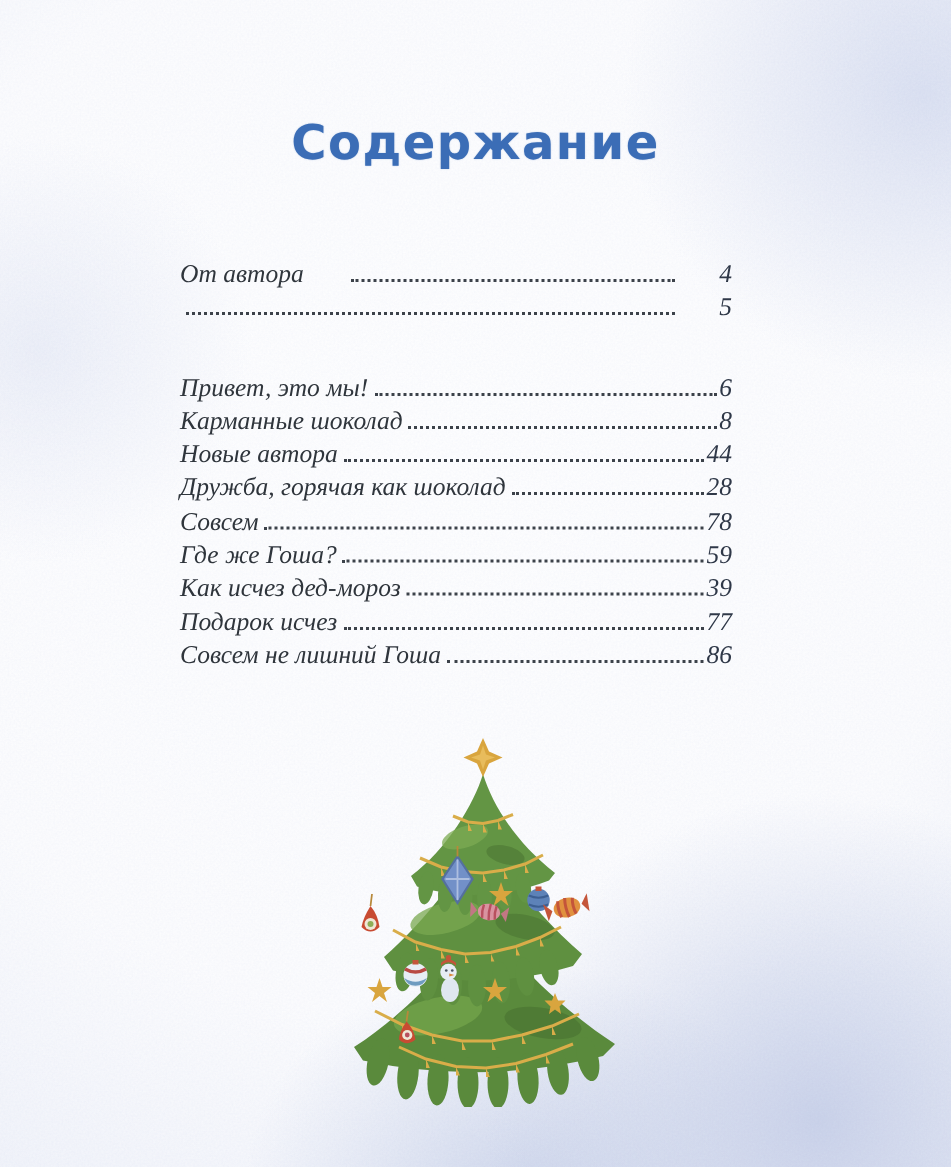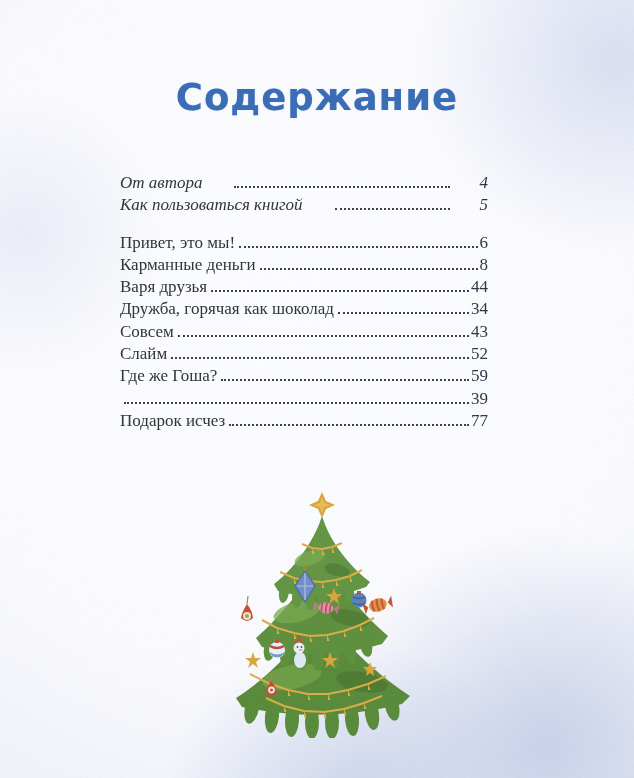--- a/index.html
+++ b/index.html
@@ -14,26 +14,26 @@
       radial-gradient(42% 28% at 55% 102%,rgba(201,210,233,0.8),  rgba(201,210,233,0) 70%),
       radial-gradient(32% 26% at 4% 30%,  rgba(222,227,242,0.5),  rgba(222,227,242,0) 70%),
       radial-gradient(130% 105% at 45% 40%, #ffffff 0%, #fdfdfe 45%, #f2f4fa 68%, #e3e8f4 85%, #d2d9ed 100%);
     font-family:"Liberation Serif", serif;
   }
   .noise{position:absolute;left:0;top:0;mix-blend-mode:multiply;opacity:.5;pointer-events:none;}
   .title{
     position:absolute;top:76px;left:0;width:100%;
     margin:0;text-align:center;
     font-family:"DejaVu Sans", sans-serif;
-    font-weight:bold;font-size:37px;letter-spacing:1px;
+    font-weight:bold;font-size:32px;letter-spacing:1px;
     color:#3b6db6;
     text-shadow:0 0 1px rgba(59,109,182,.4);
   }
   .toc{position:absolute;left:120px;top:172px;width:368px;}
-  .toc-group.chapters{margin-top:15px;}
+  .toc-group.chapters{margin-top:31px;font-style:italic;}
   .toc-row{
     display:flex;align-items:baseline;
     height:22.3px;font-size:17px;line-height:22.3px;color:#2f353c;
   }
   .toc-group.front .toc-row{font-style:italic;gap:28px;}
   .toc-label{white-space:nowrap;}
   .toc-leader{flex:1;border-bottom:2px dotted #3c424a;margin:0 2px 4px 4px;min-width:12px;}
   .toc-page{white-space:nowrap;color:#2f3848;}
   .tree{position:absolute;left:222px;top:492px;}
 </style>
@@ -53,69 +53,69 @@
   <h1 class="title">Содержание</h1>
 
   <div class="toc">
     <div class="toc-group front" id="front-matter">
         <div class="toc-row">
           <span class="toc-label">От автора</span>
           <span class="toc-leader"></span>
           <span class="toc-page">4</span>
         </div>
         <div class="toc-row">
-          <span class="toc-label">Как пользоваться книгой</span>
           <span class="toc-leader"></span>
           <span class="toc-page">5</span>
         </div>
       </div>
     <div class="toc-group chapters" id="chapters">
         <div class="toc-row">
           <span class="toc-label">Привет, это мы!</span>
           <span class="toc-leader"></span>
           <span class="toc-page">6</span>
         </div>
         <div class="toc-row">
-          <span class="toc-label">Карманные деньги</span>
+          <span class="toc-label">Карманные шоколад</span>
           <span class="toc-leader"></span>
           <span class="toc-page">8</span>
         </div>
         <div class="toc-row">
-          <span class="toc-label">Варя друзья</span>
+          <span class="toc-label">Новые автора</span>
           <span class="toc-leader"></span>
           <span class="toc-page">44</span>
         </div>
         <div class="toc-row">
           <span class="toc-label">Дружба, горячая как шоколад</span>
           <span class="toc-leader"></span>
-          <span class="toc-page">34</span>
+          <span class="toc-page">28</span>
         </div>
         <div class="toc-row">
           <span class="toc-label">Совсем</span>
           <span class="toc-leader"></span>
-          <span class="toc-page">43</span>
-        </div>
-        <div class="toc-row">
-          <span class="toc-label">Слайм</span>
-          <span class="toc-leader"></span>
-          <span class="toc-page">52</span>
+          <span class="toc-page">78</span>
         </div>
         <div class="toc-row">
           <span class="toc-label">Где же Гоша?</span>
           <span class="toc-leader"></span>
           <span class="toc-page">59</span>
         </div>
         <div class="toc-row">
+          <span class="toc-label">Как исчез дед-мороз</span>
           <span class="toc-leader"></span>
           <span class="toc-page">39</span>
         </div>
         <div class="toc-row">
           <span class="toc-label">Подарок исчез</span>
           <span class="toc-leader"></span>
           <span class="toc-page">77</span>
+        </div>
+        <div class="toc-row">
+          <span class="toc-label">Совсем не лишний Гоша</span>
+          <span class="toc-leader"></span>
+          <span class="toc-page">86</span>
         </div>
       </div>
   </div>
 
   <svg class="tree" width="202" height="246" viewBox="0 0 202 246" aria-hidden="true">
     <defs>
       <marker id="tsl" markerWidth="8" markerHeight="9" refX="0" refY="0" orient="0" markerUnits="userSpaceOnUse">
         <path d="M0 0 L2.6 6 L-2.6 6 Z" fill="#d9ad49"></path>
       </marker>
     </defs>

